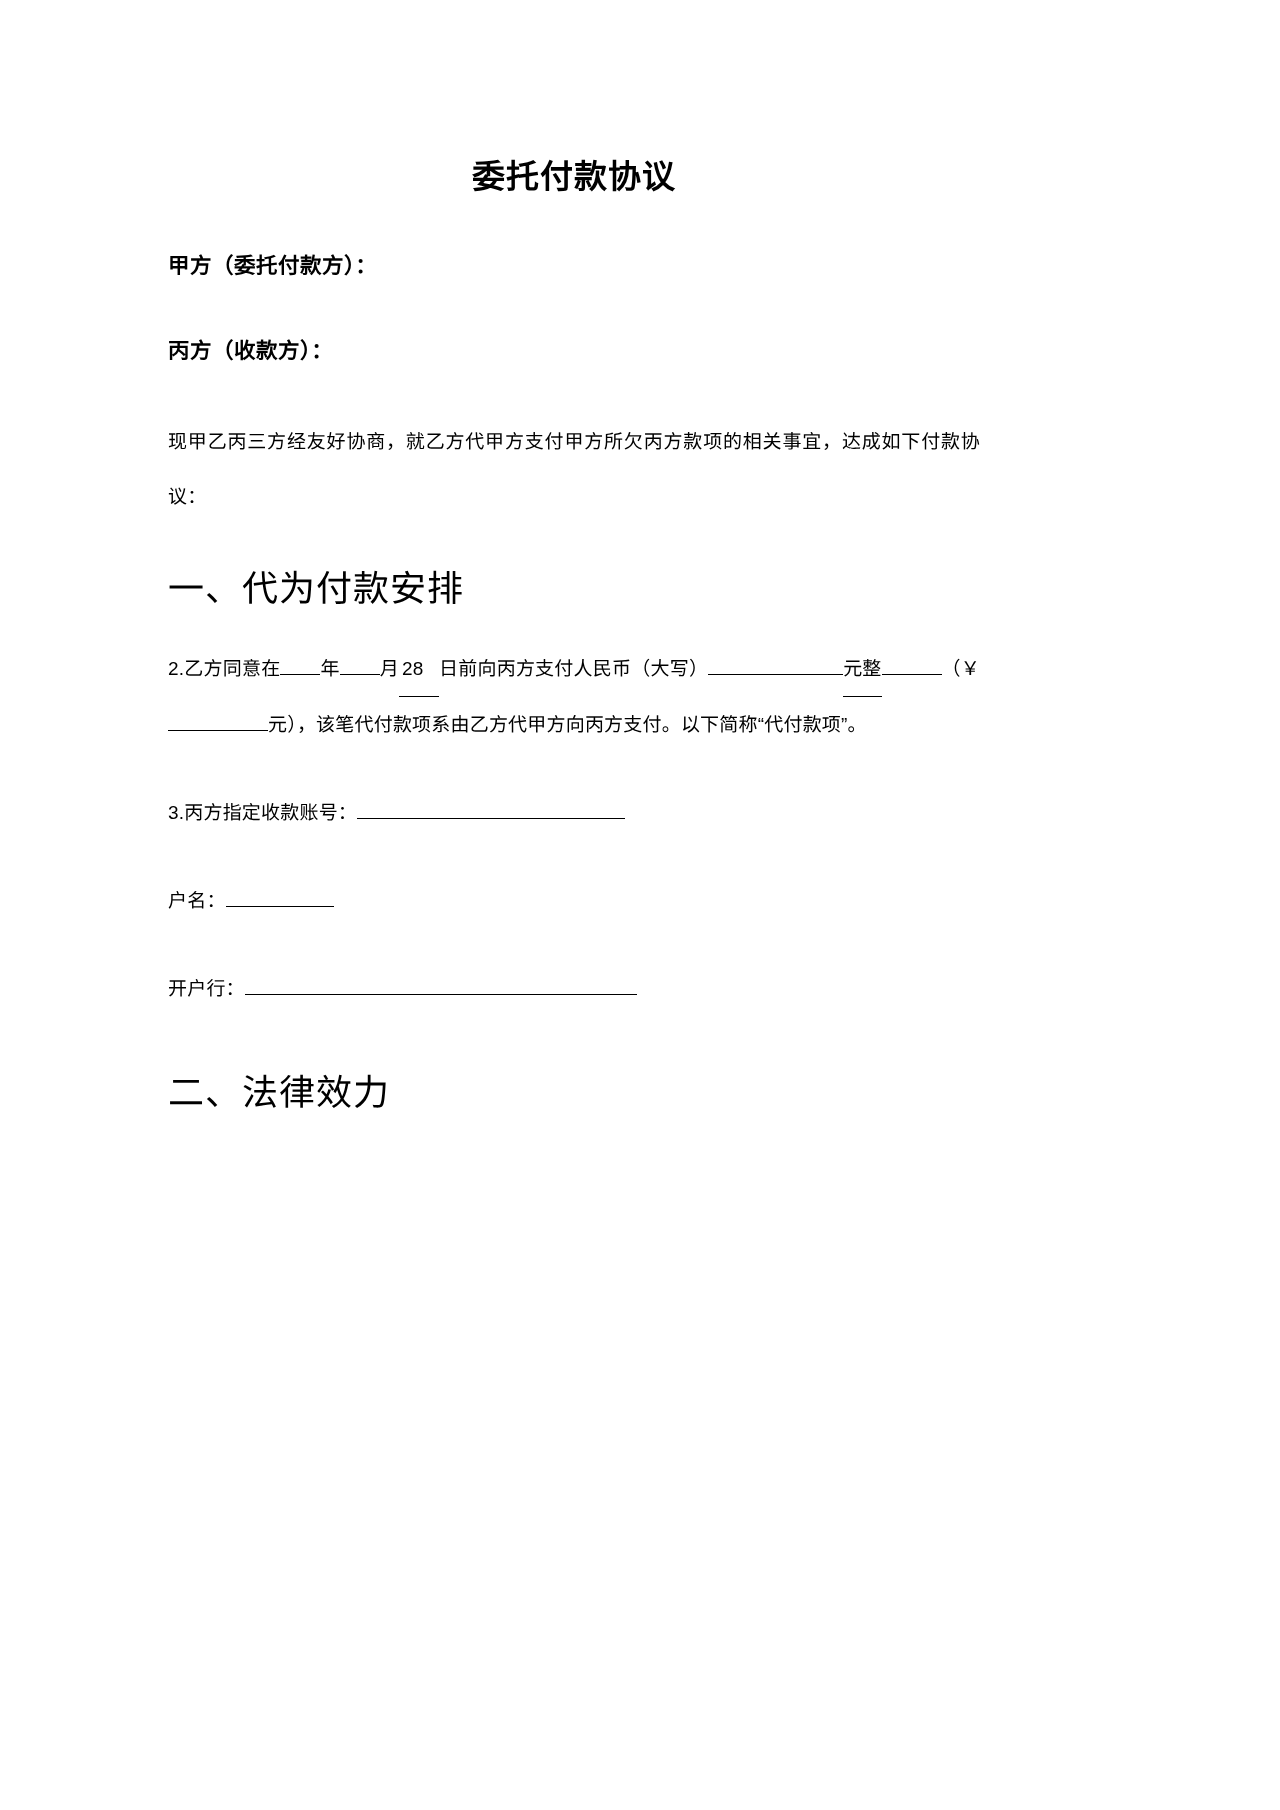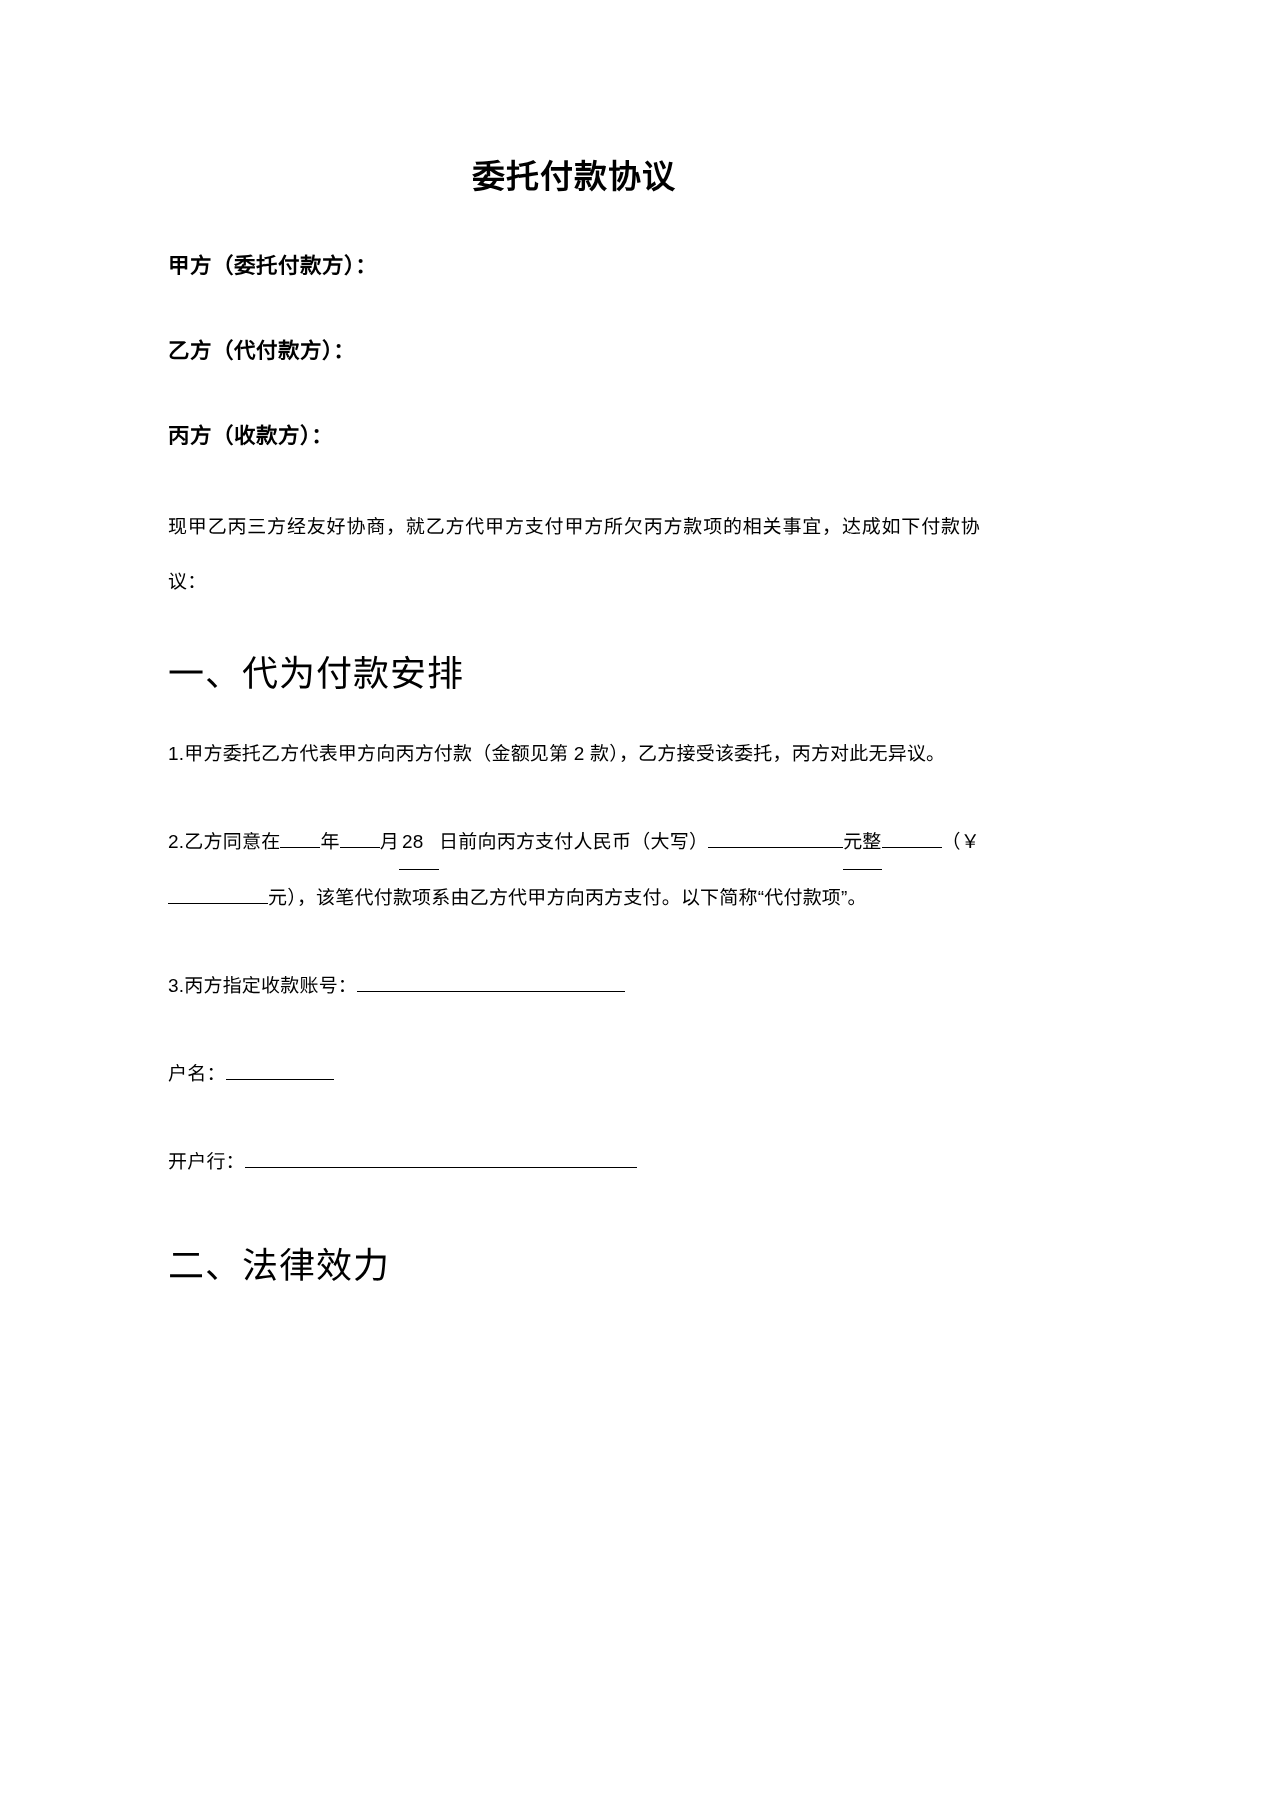--- a/index.html
+++ b/index.html
@@ -113,29 +113,27 @@
 </head>
 <body>
 
 <div class="page">
   <div class="content">
 
     <h1 class="doc-title">委托付款协议</h1>
 
     <p class="party party-1">甲方（委托付款方）：</p>
 
-    <p class="party party-2">乙方（代付款方）：</p>
 
     <p class="party party-3">丙方（收款方）：</p>
 
     <p class="para para-intro">现甲乙丙三方经友好协商，就乙方代甲方支付甲方所欠丙方款项的相关事宜，达成如下付款协议：</p>
 
     <h2 class="section-heading">一、代为付款安排</h2>
 
-    <p class="para para-clause"><span class="num">1.</span><span>甲方委托乙方代表甲方向丙方付款（金额见第 2 款），乙方接受该委托，丙方对此无异议。</span></p>
 
     <p class="para para-clause"><span class="num">2.</span><span>乙方同意在</span><span class="blank-date"></span><span>年</span><span class="blank-date"></span><span>月</span><span class="blank-date">28</span><span>日前向丙方支付人民币（大写）</span><span class="blank blank-l"></span><span class="ul-text">元整</span><span class="blank blank-s"></span><span>（￥</span><span class="blank blank-m"></span><span>元）</span><span>，该笔代付款项系由乙方代甲方向丙方支付。以下简称“代付款项”。</span></p>
 
     <p class="para para-clause clause-line"><span class="num">3.</span><span>丙方指定收款账号：</span><span class="blank blank-acct"></span></p>
 
     <p class="para para-clause clause-line"><span>户名：</span><span class="blank blank-name"></span></p>
 
     <p class="para para-clause clause-line"><span>开户行：</span><span class="blank blank-bank"></span></p>
 
     <h2 class="section-heading section-heading-2">二、法律效力</h2>

